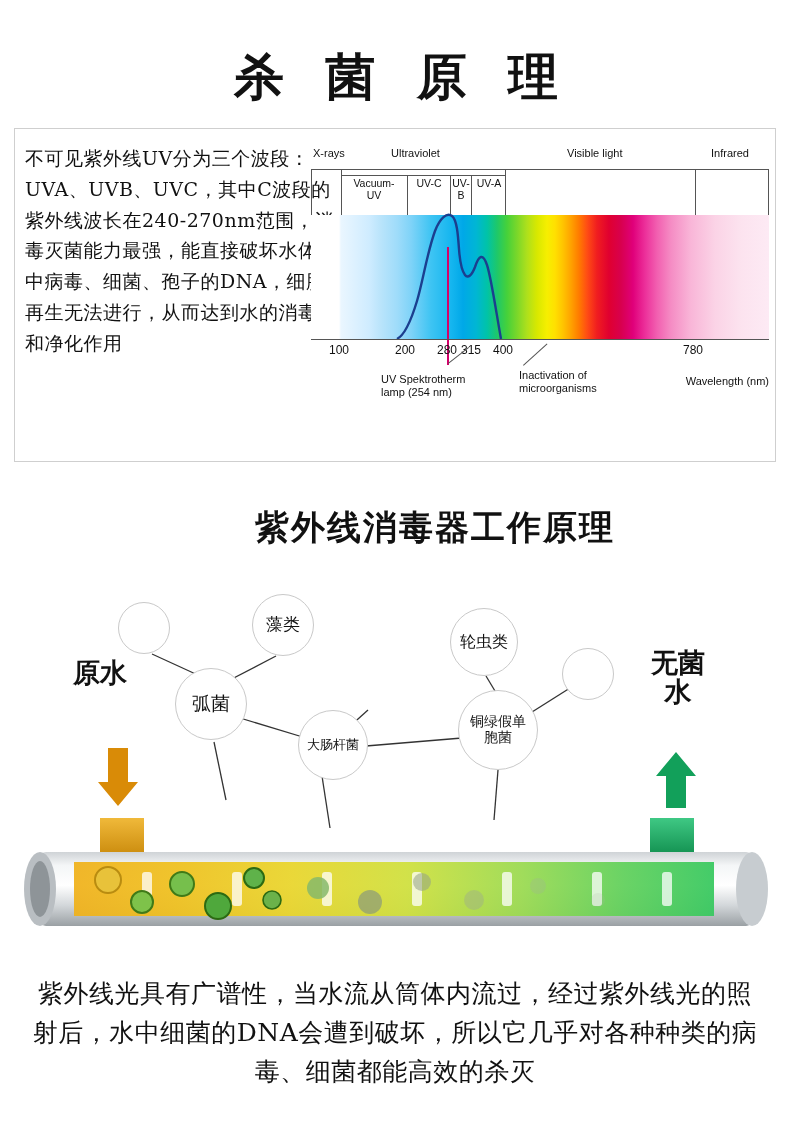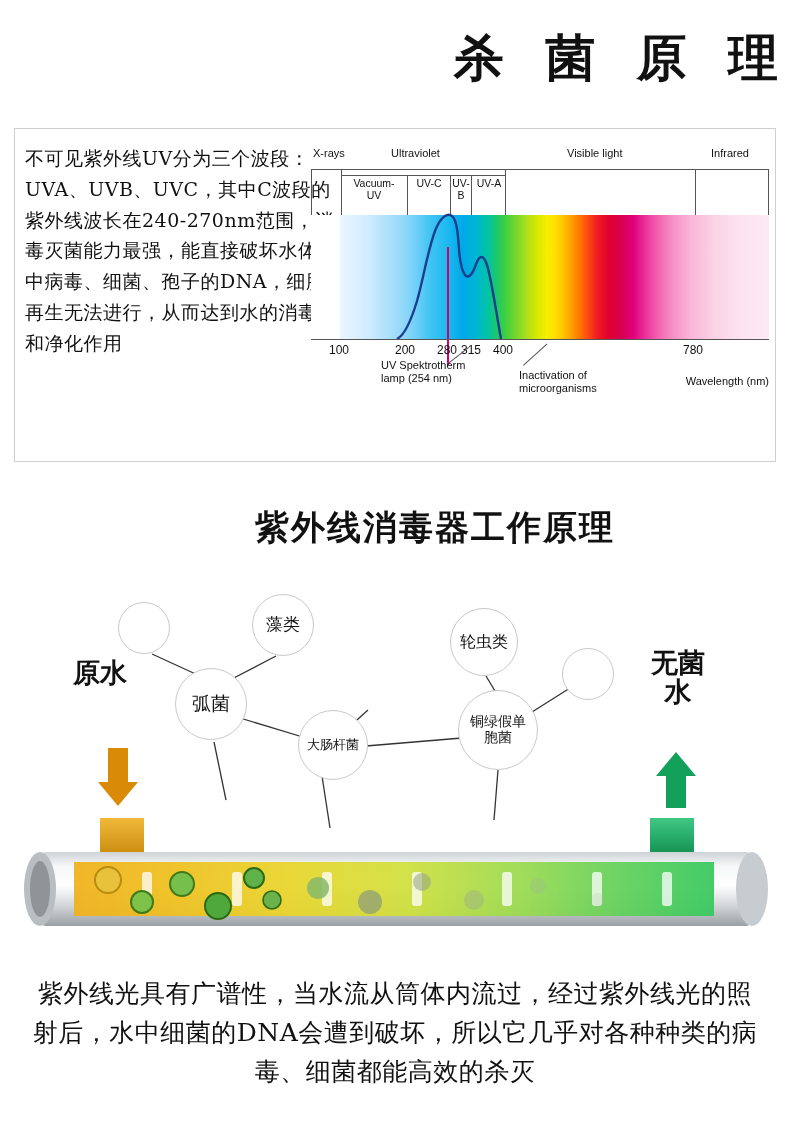--- a/index.html
+++ b/index.html
@@ -10,29 +10,30 @@
   body {
     width: 790px;
     height: 1146px;
     position: relative;
     font-family: "Liberation Sans", sans-serif;
     overflow: hidden;
   }
 
   
   .page-title {
-    text-align: right;
+    text-align: center;
     font-family: "DejaVu Serif", serif;
     font-size: 50px;
     font-weight: 700;
     letter-spacing: 12px;
     color: #111;
     padding-top: 30px;
     padding-left: 14px;
     line-height: 1.1;
+    margin-top: 19px;
   }
 
   
   .spectrum-box {
     position: absolute;
     left: 14px;
     top: 128px;
     width: 762px;
     height: 334px;
     border: 1px solid #cfcfcf;
@@ -277,21 +278,21 @@
     <div class="axis-ticks">
       <span style="left:18px;">100</span>
       <span style="left:84px;">200</span>
       <span style="left:126px;">280</span>
       <span style="left:150px;">315</span>
       <span style="left:182px;">400</span>
       <span style="left:372px;">780</span>
     </div>
 
     <div class="foot-labels">
-      <span style="left:70px;  top:212px; width:140px;">UV Spektrotherm
+      <span style="left:70px;  top:226px; width:140px;">UV Spektrotherm
 lamp (254 nm)</span>
       <span style="left:208px; top:222px; width:150px;">Inactivation of
 microorganisms</span>
       <span style="left:340px; top:228px; width:118px; text-align:right;">Wavelength (nm)</span>
     </div>
 
     <div class="leader" style="left:137px; top:216px; width:26px; transform:rotate(-38deg);"></div>
     <div class="leader" style="left:212px; top:218px; width:32px; transform:rotate(-42deg);"></div>
   </div>
 </div>

